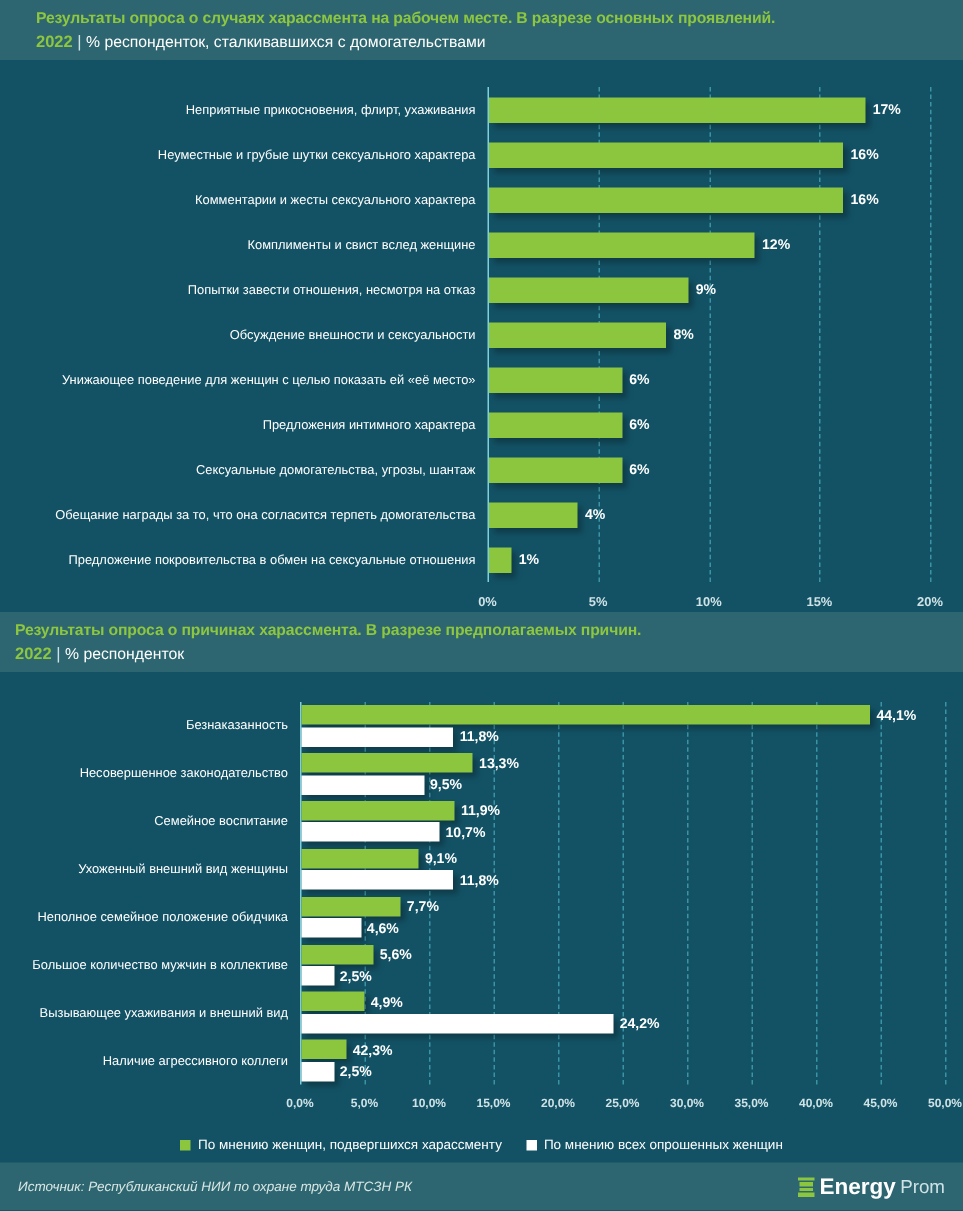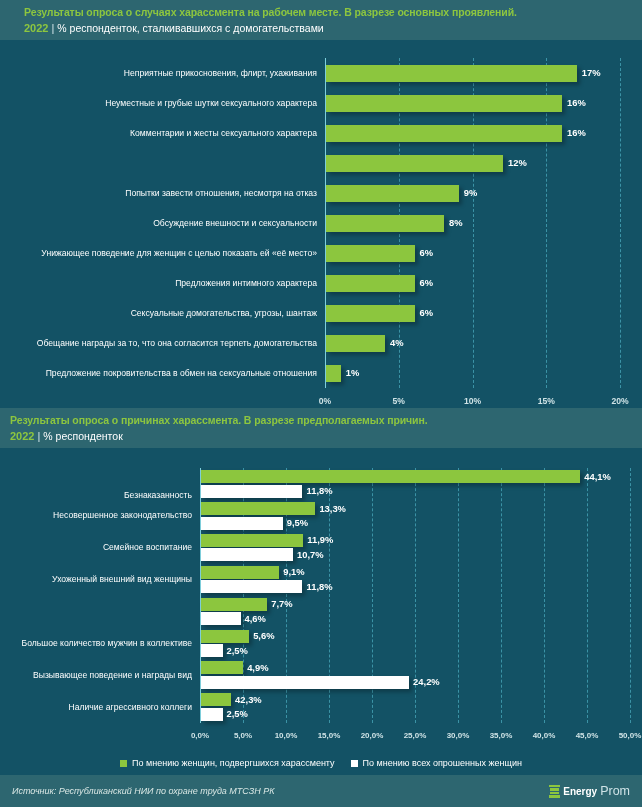--- a/index.html
+++ b/index.html
@@ -82,21 +82,21 @@
   .logo-mark {
     width: 11px; height: 13px; position: relative; display: inline-block;
   }
   .logo-mark i {
     position: absolute; left: 0; height: 2.6px; background: #8cc63e; display: block;
   }
   .logo-mark i:nth-child(1){ top: 0; width: 11px; }
   .logo-mark i:nth-child(2){ top: 3.6px; width: 9px; left:1px; }
   .logo-mark i:nth-child(3){ top: 7.2px; width: 9px; left:1px;}
   .logo-mark i:nth-child(4){ top: 10.6px; width: 11px; }
-  .logo-a { color: #ffffff; font-size: 10px; font-weight: bold; }
+  .logo-a { color: #ffffff; font-size: 15px; font-weight: bold; }
   .logo-b { color: #cfe3e6; font-size: 12.5px; font-weight: normal; }
 </style>
 </head>
 <body>
 
 <div class="page">
 
   <div class="hdr" id="hdr1">
     <div class="hdr-title">Результаты опроса о случаях харассмента на рабочем месте. В разрезе основных проявлений.</div>
     <div class="hdr-sub">
@@ -118,20 +118,21 @@
         <div class="tick" style="left: 295px; top: 338px;">20%</div>
         <div class="cat" style="width: 300px; left: -308px; top: 0px; height: 30px;">Неприятные прикосновения, флирт, ухаживания</div>
         <div class="bar green" style="left: 1px; top: 6.5px; height: 17px; width: 250.75px;"></div>
         <div class="vlabel" style="left: 256.75px; top: 10px;">17%</div>
         <div class="cat" style="width: 300px; left: -308px; top: 30px; height: 30px;">Неуместные и грубые шутки сексуального характера</div>
         <div class="bar green" style="left: 1px; top: 36.5px; height: 17px; width: 236px;"></div>
         <div class="vlabel" style="left: 242px; top: 40px;">16%</div>
         <div class="cat" style="width: 300px; left: -308px; top: 60px; height: 30px;">Комментарии и жесты сексуального характера</div>
         <div class="bar green" style="left: 1px; top: 66.5px; height: 17px; width: 236px;"></div>
         <div class="vlabel" style="left: 242px; top: 70px;">16%</div>
+        <div class="cat" style="width: 300px; left: -308px; top: 90px; height: 30px;">Комплименты и свист вслед женщине</div>
         <div class="bar green" style="left: 1px; top: 96.5px; height: 17px; width: 177px;"></div>
         <div class="vlabel" style="left: 183px; top: 100px;">12%</div>
         <div class="cat" style="width: 300px; left: -308px; top: 120px; height: 30px;">Попытки завести отношения, несмотря на отказ</div>
         <div class="bar green" style="left: 1px; top: 126.5px; height: 17px; width: 132.75px;"></div>
         <div class="vlabel" style="left: 138.75px; top: 130px;">9%</div>
         <div class="cat" style="width: 300px; left: -308px; top: 150px; height: 30px;">Обсуждение внешности и сексуальности</div>
         <div class="bar green" style="left: 1px; top: 156.5px; height: 17px; width: 118px;"></div>
         <div class="vlabel" style="left: 124px; top: 160px;">8%</div>
         <div class="cat" style="width: 300px; left: -308px; top: 180px; height: 30px;">Унижающее поведение для женщин с целью показать ей «её место»</div>
         <div class="bar green" style="left: 1px; top: 186.5px; height: 17px; width: 88.5px;"></div>
@@ -175,50 +176,51 @@
         <div class="tick" style="left: 43px; top: 263px; text-align: right;">5,0%</div>
         <div class="tick" style="left: 86px; top: 263px;">10,0%</div>
         <div class="tick" style="left: 129px; top: 263px;">15,0%</div>
         <div class="tick" style="left: 172px; top: 263px;">20,0%</div>
         <div class="tick" style="left: 215px; top: 263px;">25,0%</div>
         <div class="tick" style="left: 258px; top: 263px;">30,0%</div>
         <div class="tick" style="left: 301px; top: 263px;">35,0%</div>
         <div class="tick" style="left: 344px; top: 263px;">40,0%</div>
         <div class="tick" style="left: 387px; top: 263px;">45,0%</div>
         <div class="tick" style="left: 430px; top: 263px;">50,0%</div>
-        <div class="cat" style="width: 190px; left: -198px; top: 12px; height: 31.875px;">Безнаказанность</div>
+        <div class="cat" style="width: 190px; left: -198px; top: 0px; height: 31.875px;">Безнаказанность</div>
         <div class="bar green" style="left: 1px; top: 2.1875px; height: 13px; width: 379.26px;"></div>
         <div class="vlabel" style="left: 384.26px; top: 3.6875px;">44,1%</div>
         <div class="bar white" style="left: 1px; top: 16.6875px; height: 13px; width: 101.48px;"></div>
         <div class="vlabel" style="left: 106.48px; top: 18.1875px;">11,8%</div>
         <div class="cat" style="width: 190px; left: -198px; top: 31.875px; height: 31.875px;">Несовершенное законодательство</div>
         <div class="bar green" style="left: 1px; top: 34.0625px; height: 13px; width: 114.38px;"></div>
         <div class="vlabel" style="left: 119.38px; top: 35.5625px;">13,3%</div>
         <div class="bar white" style="left: 1px; top: 48.5625px; height: 13px; width: 81.7px;"></div>
         <div class="vlabel" style="left: 86.7px; top: 50.0625px;">9,5%</div>
         <div class="cat" style="width: 190px; left: -198px; top: 63.75px; height: 31.875px;">Семейное воспитание</div>
         <div class="bar green" style="left: 1px; top: 65.9375px; height: 13px; width: 102.34px;"></div>
         <div class="vlabel" style="left: 107.34px; top: 67.4375px;">11,9%</div>
         <div class="bar white" style="left: 1px; top: 80.4375px; height: 13px; width: 92.02px;"></div>
         <div class="vlabel" style="left: 97.02px; top: 81.9375px;">10,7%</div>
         <div class="cat" style="width: 190px; left: -198px; top: 95.625px; height: 31.875px;">Ухоженный внешний вид женщины</div>
         <div class="bar green" style="left: 1px; top: 97.8125px; height: 13px; width: 78.26px;"></div>
         <div class="vlabel" style="left: 83.26px; top: 99.3125px;">9,1%</div>
         <div class="bar white" style="left: 1px; top: 112.312px; height: 13px; width: 101.48px;"></div>
         <div class="vlabel" style="left: 106.48px; top: 113.812px;">11,8%</div>
+        <div class="cat" style="width: 190px; left: -198px; top: 127.5px; height: 31.875px;">Неполное семейное положение обидчика</div>
         <div class="bar green" style="left: 1px; top: 129.688px; height: 13px; width: 66.22px;"></div>
         <div class="vlabel" style="left: 71.22px; top: 131.188px;">7,7%</div>
         <div class="bar white" style="left: 1px; top: 144.188px; height: 13px; width: 39.56px;"></div>
         <div class="vlabel" style="left: 44.56px; top: 145.688px;">4,6%</div>
         <div class="cat" style="width: 190px; left: -198px; top: 159.375px; height: 31.875px;">Большое количество мужчин в коллективе</div>
         <div class="bar green" style="left: 1px; top: 161.562px; height: 13px; width: 48.16px;"></div>
         <div class="vlabel" style="left: 53.16px; top: 163.062px;">5,6%</div>
         <div class="bar white" style="left: 1px; top: 176.062px; height: 13px; width: 21.5px;"></div>
         <div class="vlabel" style="left: 26.5px; top: 177.562px;">2,5%</div>
-        <div class="cat" style="width: 190px; left: -198px; top: 191.25px; height: 31.875px;">Вызывающее поведение и награды вид</div>
+        <div class="cat" style="width: 190px; left: -198px; top: 191.25px; height: 31.875px;">Вызывающее ухаживания и внешний вид</div>
         <div class="bar green" style="left: 1px; top: 193.438px; height: 13px; width: 42.14px;"></div>
         <div class="vlabel" style="left: 47.14px; top: 194.938px;">4,9%</div>
         <div class="bar white" style="left: 1px; top: 207.938px; height: 13px; width: 208.12px;"></div>
         <div class="vlabel" style="left: 213.12px; top: 209.438px;">24,2%</div>
         <div class="cat" style="width: 190px; left: -198px; top: 223.125px; height: 31.875px;">Наличие агрессивного коллеги</div>
         <div class="bar green" style="left: 1px; top: 225.312px; height: 13px; width: 30.1px;"></div>
         <div class="vlabel" style="left: 35.1px; top: 226.812px;">42,3%</div>
         <div class="bar white" style="left: 1px; top: 239.812px; height: 13px; width: 21.5px;"></div>
         <div class="vlabel" style="left: 26.5px; top: 241.312px;">2,5%</div>
       </div>

